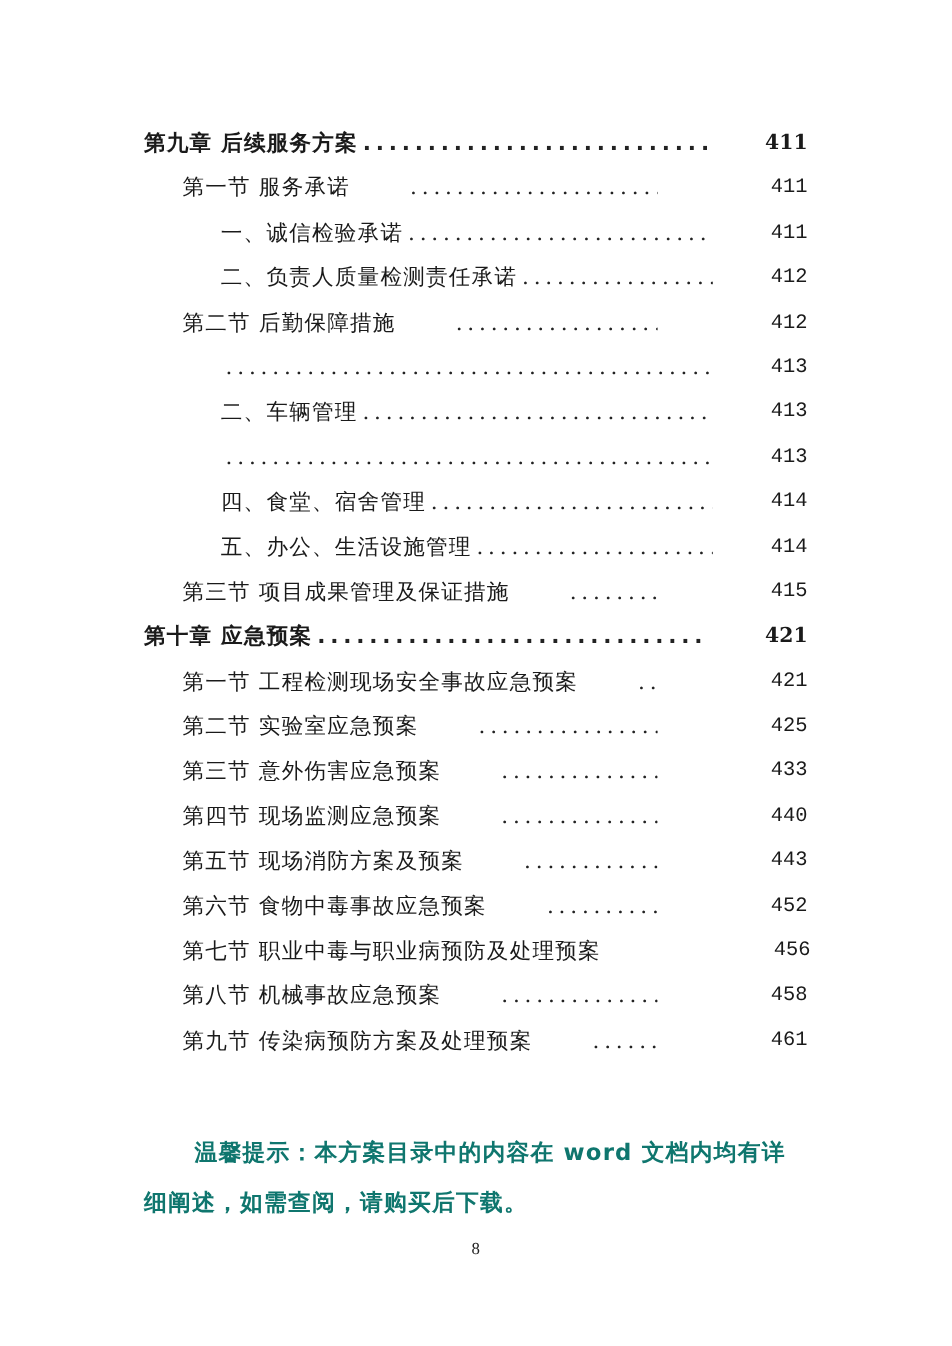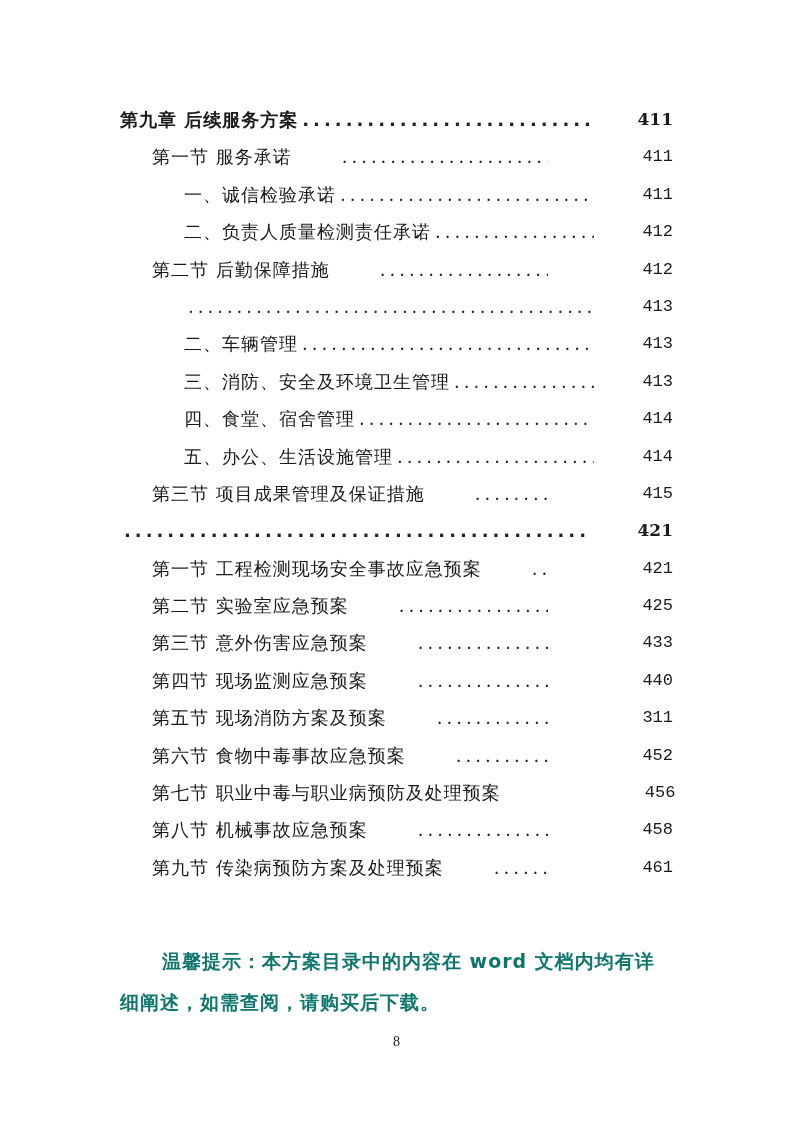--- a/index.html
+++ b/index.html
@@ -112,40 +112,40 @@
   <div class="toc-row level-3">
     <span class="toc-dots"></span>
     <span class="toc-page">413</span>
   </div>
   <div class="toc-row level-3">
     <span class="toc-title">二、车辆管理</span>
     <span class="toc-dots"></span>
     <span class="toc-page">413</span>
   </div>
   <div class="toc-row level-3">
-    <span class="toc-title">三、消防、安全及环境卫生管理</span>
     <span class="toc-dots"></span>
     <span class="toc-page">413</span>
   </div>
   <div class="toc-row level-3">
     <span class="toc-title">四、食堂、宿舍管理</span>
     <span class="toc-dots"></span>
     <span class="toc-page">414</span>
   </div>
   <div class="toc-row level-3">
     <span class="toc-title">五、办公、生活设施管理</span>
     <span class="toc-dots"></span>
     <span class="toc-page">414</span>
   </div>
   <div class="toc-row level-2">
     <span class="toc-title">第三节 项目成果管理及保证措施</span>
     <span class="toc-dots"></span>
     <span class="toc-page">415</span>
   </div>
   <div class="toc-row level-1">
+    <span class="toc-title">第十章 应急预案</span>
     <span class="toc-dots"></span>
     <span class="toc-page">421</span>
   </div>
   <div class="toc-row level-2">
     <span class="toc-title">第一节 工程检测现场安全事故应急预案</span>
     <span class="toc-dots"></span>
     <span class="toc-page">421</span>
   </div>
   <div class="toc-row level-2">
     <span class="toc-title">第二节 实验室应急预案</span>
@@ -158,21 +158,21 @@
     <span class="toc-page">433</span>
   </div>
   <div class="toc-row level-2">
     <span class="toc-title">第四节 现场监测应急预案</span>
     <span class="toc-dots"></span>
     <span class="toc-page">440</span>
   </div>
   <div class="toc-row level-2">
     <span class="toc-title">第五节 现场消防方案及预案</span>
     <span class="toc-dots"></span>
-    <span class="toc-page">311</span>
+    <span class="toc-page">443</span>
   </div>
   <div class="toc-row level-2">
     <span class="toc-title">第六节 食物中毒事故应急预案</span>
     <span class="toc-dots"></span>
     <span class="toc-page">452</span>
   </div>
   <div class="toc-row level-2">
     <span class="toc-title">第七节 职业中毒与职业病预防及处理预案</span>
     <span class="toc-dots"></span>
     <span class="toc-page">456</span>

